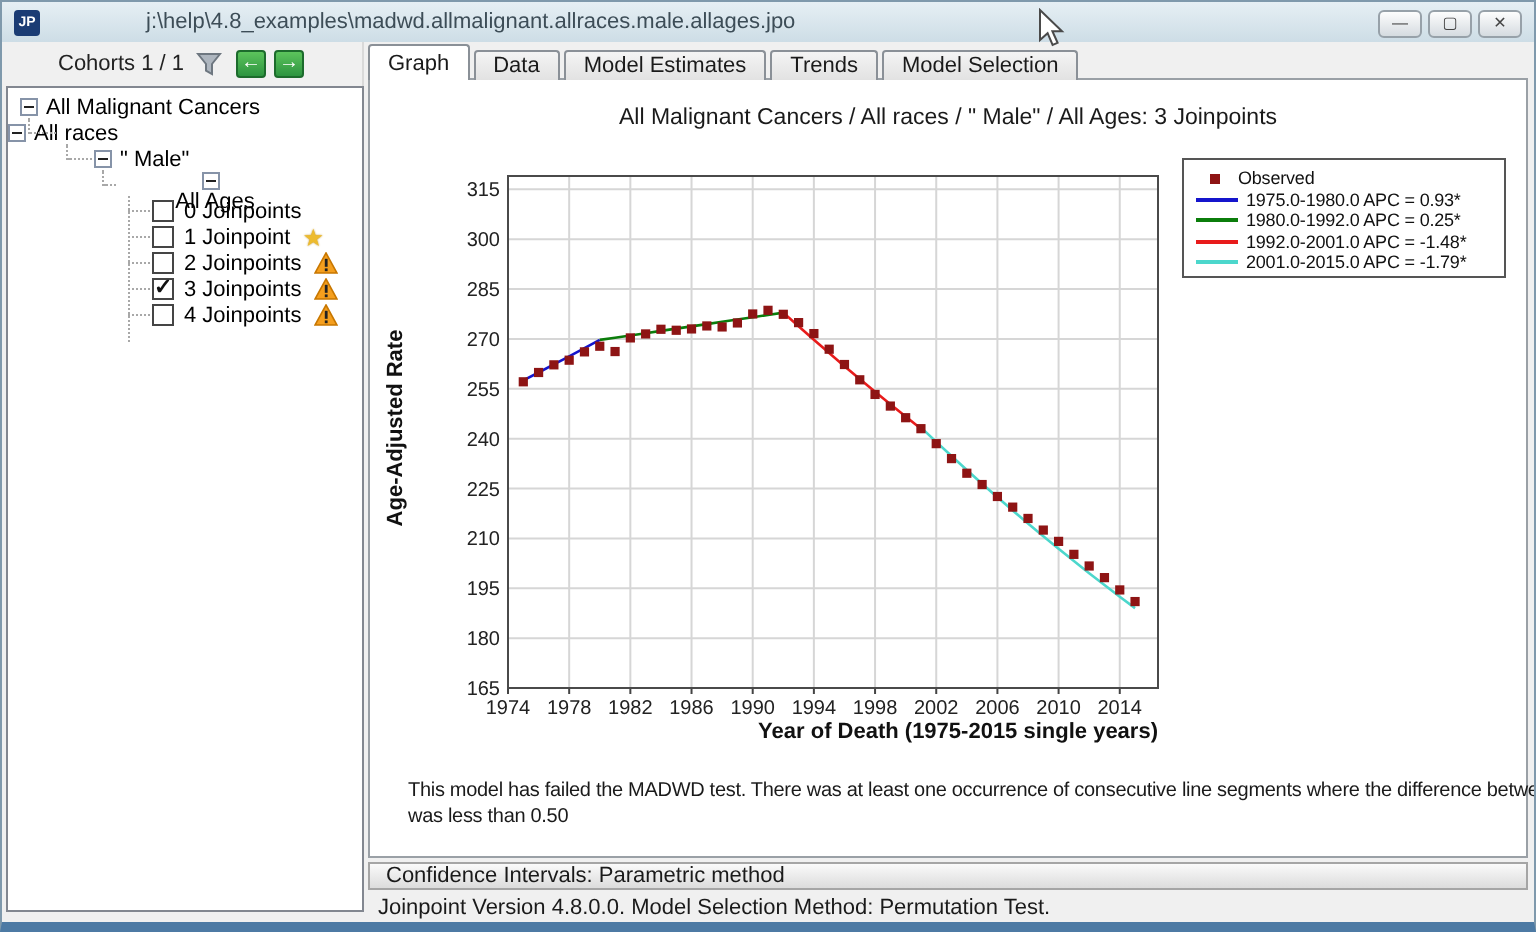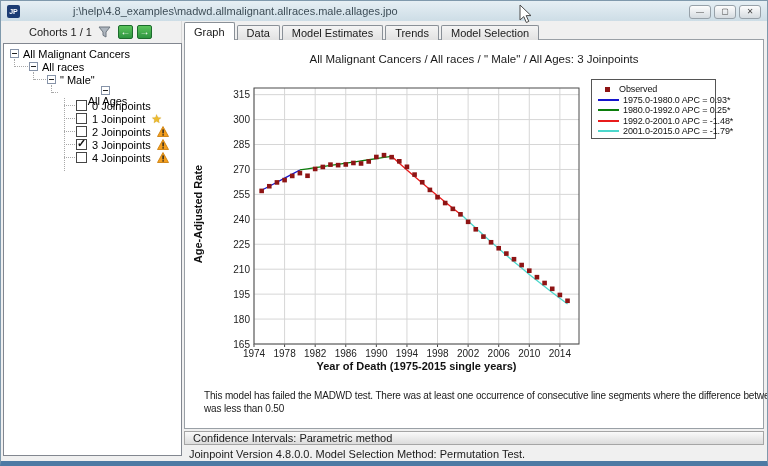--- a/index.html
+++ b/index.html
@@ -23,21 +23,21 @@
                   border-right:1px solid #d9d9d9; display:flex; align-items:center; font-size:11px; color:#222;padding-left:20px; }
   .cohorts-label { margin:0 6px 0 8px; }
   .funnel { width:13px; height:12px; margin-right:7px; }
   .nav-btn { width:15px; height:14px; margin-right:4px; border:1px solid #1c6b2c; border-radius:2px;
              background:linear-gradient(#5cc45c,#2d9440); color:#fff; font-size:10px; font-weight:bold;
              display:flex; align-items:center; justify-content:center; line-height:1; }
   .tree-panel { position:absolute; left:2px; top:42px; width:179px; height:413px;
                 background:#fff; border:1px solid #828790; font-size:11px; color:#000; }
   .trow { position:relative; height:13px; display:flex; align-items:center; white-space:nowrap; }
   .trow:first-child { margin-top:3px; }
-  .d0{ padding-left:6px; } .d1{ padding-left:25px; } .d2{ padding-left:43px; } .d3{ padding-left:30px;flex-direction:column; }
+  .d0{ padding-left:6px; } .d1{ } .d2{ padding-left:43px; } .d3{ padding-left:30px;flex-direction:column; }
   .jp { padding-left:72px; }
   .jp::before { content:""; position:absolute; left:60px; top:6px; width:11px; border-top:1px dotted #a8a8a8; }
   .expander { width:9px; height:9px; border:1px solid #8693a8; background:#fff; margin-right:4px;
               position:relative; flex:0 0 9px; }
   .expander::after { content:""; position:absolute; left:1px; top:3px; width:5px; border-top:1px solid #222; }
   .checkbox { width:11px; height:11px; border:1px solid #454545; background:#fff; margin-right:5px;
               position:relative; flex:0 0 11px; }
   .checkbox .check { position:absolute; left:0; top:-3px; font-size:11px; font-weight:bold; color:#111; }
   .star-badge { color:#edbb2e; font-size:12px; margin-left:6px; text-shadow:0 0 1px #b8860b; }
   .warn-badge { margin-left:6px; width:12px; height:11px; }
@@ -53,23 +53,23 @@
 
   
   .tab-page { position:absolute; left:183px; top:38px; width:580px; height:390px;
               background:#fff; border:1px solid #9aa0a6; z-index:2; }
   .chart-title { position:absolute; left:0; right:0; top:13px; text-align:center;
                  font-size:11.5px; font-weight:normal; color:#1a1a1a; }
   .chart-svg { position:absolute; left:0; top:0; }
   svg text.tick { font-family:"Liberation Sans",sans-serif; font-size:10px; fill:#222; }
   .y-axis-label { position:absolute; left:-52px; top:168px; width:130px; text-align:center;
                   font-size:11px; font-weight:bold; color:#111; transform:rotate(-90deg); }
-  .x-axis-label { position:absolute; left:69px; width:325px; top:320px; text-align:center;
+  .x-axis-label { position:absolute; left:69px; width:325px; top:320px; text-align:right;
                   font-size:11px; font-weight:bold; color:#111; }
-  .legend { position:absolute; left:406px; top:39px; width:125px; height:60px;
+  .legend { position:absolute; left:406px; top:39px; width:162px; height:60px;
             border:1px solid #555; background:#fff; padding:4px 3px 2px 6px; }
   .lg-row { display:flex; align-items:center; height:10.5px; font-size:9px; color:#111;
             letter-spacing:-0.1px; white-space:nowrap; }
   .lg-obs { width:5px; height:5px; margin:0 9px 0 7px; flex:0 0 5px; }
   .lg-line { width:21px; height:2px; margin-right:4px; flex:0 0 21px; }
   .footnote { position:absolute; left:19px; top:349px; width:556px; font-size:10px;
               letter-spacing:-0.15px; color:#1a1a1a; line-height:13px; white-space:nowrap; }
 
   
   .ci-bar { position:absolute; left:183px; top:430px; width:580px; height:14px;

